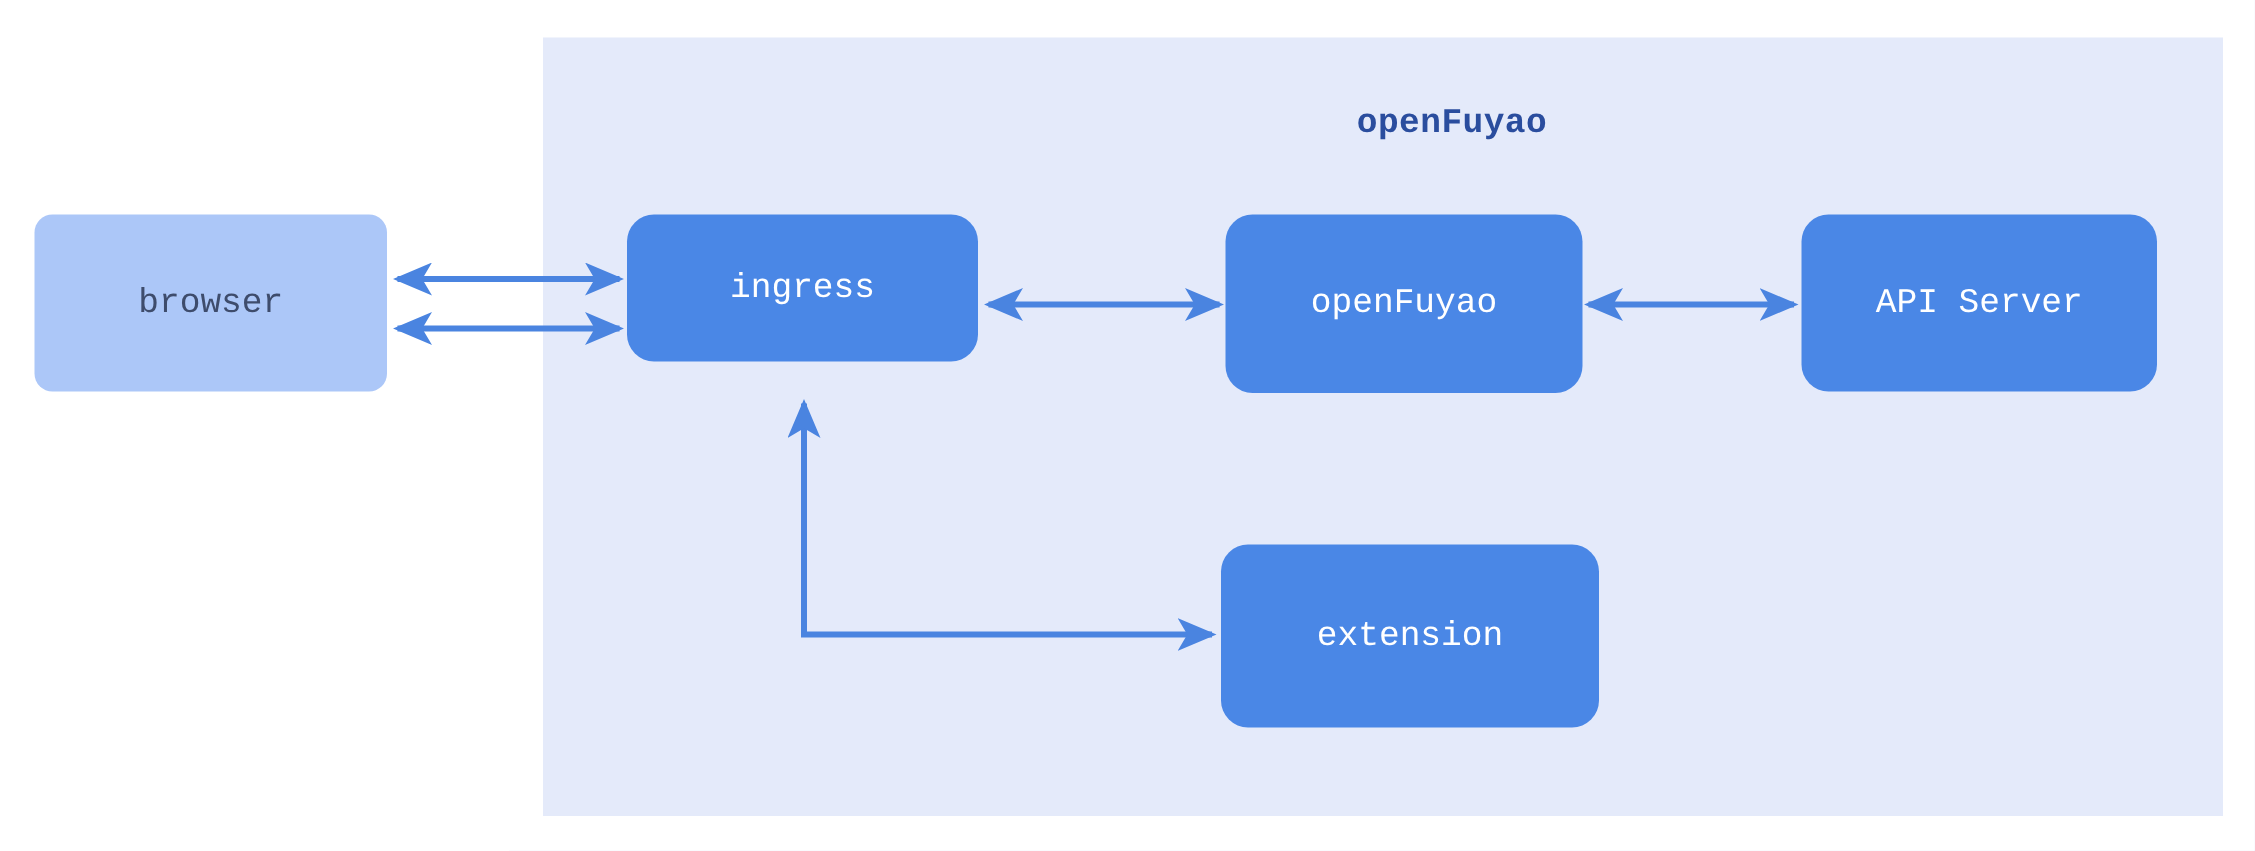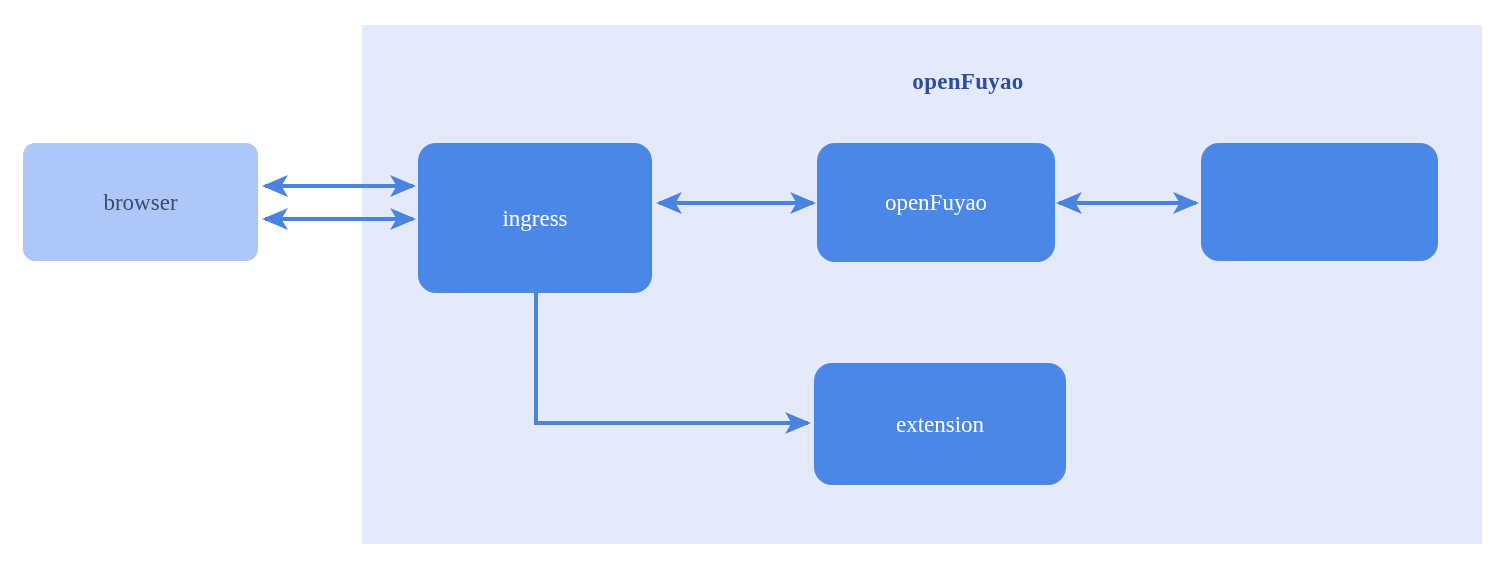--- a/index.html
+++ b/index.html
@@ -2,21 +2,21 @@
 <html><head>
 <meta charset="utf-8">
 <style>
   * { margin: 0; padding: 0; box-sizing: border-box; }
   html, body { background: #ffffff; }
   .canvas {
     position: relative;
     width: 1503px;
     height: 567px;
     background: var(--canvas-bg, #ffffff);
-    font-family: Liberation Serif, serif;
+    font-family: Liberation Mono, monospace;
     overflow: hidden;
   }
   .container {
     position: absolute;
     left: 362px;
     top: 25px;
     width: 1120px;
     height: 519px;
     background: var(--container-fill, #e4eafa);
   }
@@ -43,21 +43,21 @@
     font-size: 23px;
     line-height: 31px;
     text-align: center;
   }
   .node--light {
     background: var(--browser-fill, #acc7f8);
     color: var(--browser-text, #3e4c6c);
     border-radius: 12px;
   }
   .node--browser   { left: 23px;   top: 143px; width: 235px; height: 118px; }
-  .node--ingress   { left: 418px;  top: 143px; width: 234px; height: 150px; }
+  .node--ingress   { left: 418px;  top: 143px; width: 234px; height: 98px; }
   .node--console   { left: 817px;  top: 143px; width: 238px; height: 119px; }
   .node--api       { left: 1201px; top: 143px; width: 237px; height: 118px; }
   .node--extension { left: 814px;  top: 363px; width: 252px; height: 122px; }
   .edges {
     position: absolute;
     left: 0; top: 0;
     width: 1503px;
     height: 567px;
     pointer-events: none;
   }
@@ -96,19 +96,20 @@
 
   <div class="node node--ingress">
     <div>ingress</div>
   </div>
 
   <div class="node node--console">
     <div>openFuyao</div>
   </div>
 
   <div class="node node--api">
+    <div>API Server</div>
   </div>
 
   <div class="node node--extension">
     <div>extension</div>
   </div>
 
 </div>
 
 </body></html>

